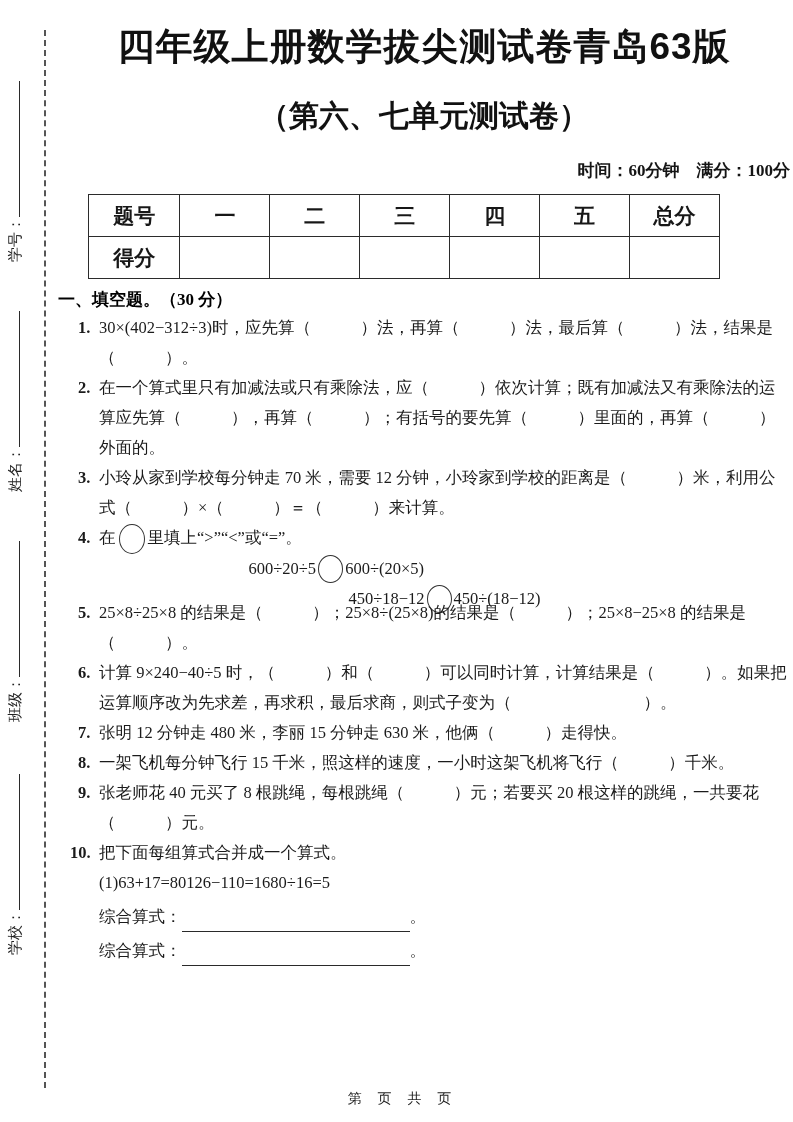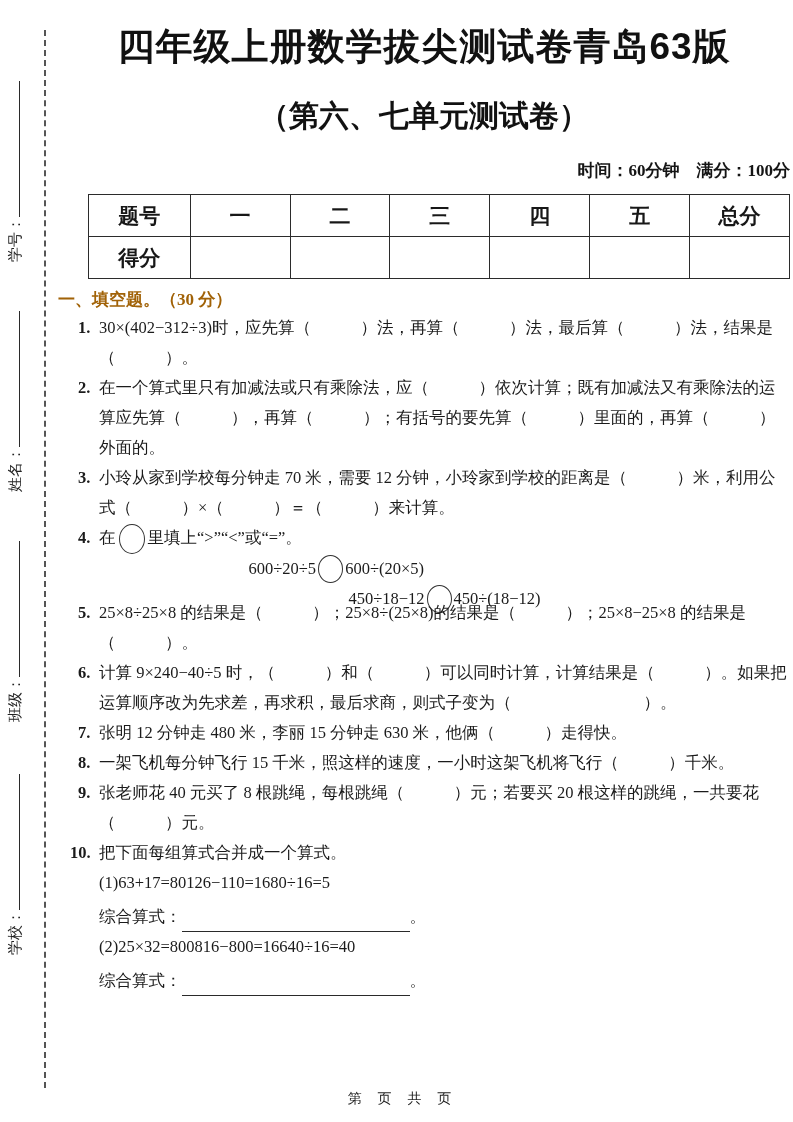--- a/index.html
+++ b/index.html
@@ -42,29 +42,29 @@
     margin-top: 24px; text-align: center;
     font-family: "Liberation Sans", "DejaVu Sans", sans-serif;
     font-weight: bold; font-size: 30px; color: #111;
   }
   .meta {
     margin-top: 22px; margin-bottom: 12px; text-align: right;
     font-size: 17px; font-weight: 600; color: #151515;
   }
 
   table.score {
-    width: 702px; margin-left: 30px; border-collapse: collapse; table-layout: fixed;
+    width: 632px; margin-left: 30px; border-collapse: collapse; table-layout: fixed;
   }
   table.score td {
     border: 1.6px solid #2b2b2b; text-align: center; vertical-align: middle;
     height: 42px; font-size: 21px; font-weight: 600; color: #171717;
   }
   table.score td.first { width: 14.5%; }
 
-  .sec-heading { margin-top: 9px; font-size: 17px; font-weight: bold; color: #a16207; }
+  .sec-heading { margin-top: 9px; font-size: 17px; font-weight: bold; color: #000000; }
 
   .questions { margin-top: 2px; }
   .q { position: relative; margin-left: 20px; padding-left: 21px;
        font-size: 16.5px; line-height: 30px; }
   .q .num { position: absolute; left: 0; top: 0; font-weight: bold; }
   .q.q10 .num { left: -8px; }
 
   .circle {
     display: inline-block; width: 26px; height: 30px;
     border: 1.4px solid #333; border-radius: 50%;
@@ -209,25 +209,20 @@
           <span>(1)63+17=80</span>
           <span>126−110=16</span>
           <span>80÷16=5</span>
         </div>
         <div class="ans-row">
           <span>综合算式：</span>
             <span class="ans-line"></span>
             <span>。</span>
         </div>
 
-        <div class="eq-row">
-          <span>(2)25×32=800</span>
-          <span>816−800=16</span>
-          <span>640÷16=40</span>
-        </div>
         <div class="ans-row">
           <span>综合算式：</span>
             <span class="ans-line"></span>
             <span>。</span>
         </div>
       </div>
 
     </div>
   </div>
 

